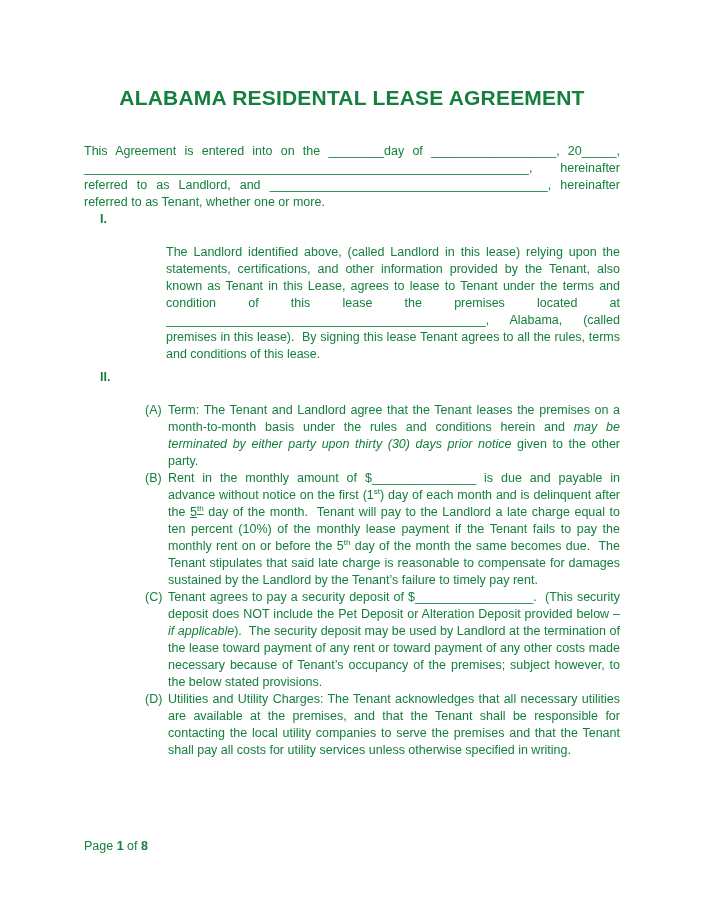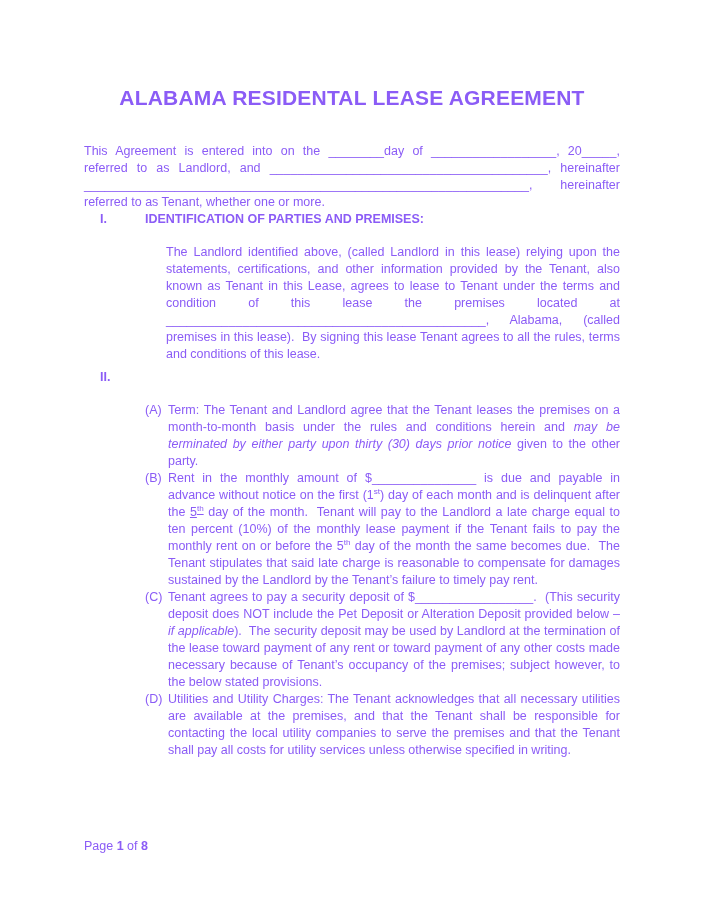--- a/index.html
+++ b/index.html
@@ -4,21 +4,21 @@
 <style>
   html,body { margin:0; padding:0; background:#ffffff; }
   .page {
     position:relative;
     width:701px; height:907px;
     box-sizing:border-box;
     padding:85px 81px 0 84px;
     font-family:"Liberation Sans", sans-serif;
     font-size:12.5px;
     line-height:17px;
-    color:#8b5cf6;
+    color:#15803d;
     background:#fff;
     overflow:hidden;
   }
   h1.doc-title {
     font-size:21px; line-height:26px; font-weight:bold;
     text-align:center; margin:0 0 32px 0; letter-spacing:0.2px;
   }
   .jl { text-align:justify; text-align-last:justify; }
   .intro div { min-height:17px; }
   .section + .section { margin-top:6px; }
@@ -40,31 +40,28 @@
     text-align:left;
   }
 </style>
 </head>
 <body>
 
 <div class="page">
   <h1 class="doc-title">ALABAMA RESIDENTAL LEASE AGREEMENT</h1>
   <div class="intro" id="intro">
       <div class="jl"><span>This Agreement is entered into on the </span><span>________</span><span>day of </span><span>__________________</span><span>, 20</span><span>_____</span><span>,</span></div>
+      <div class="jl"><span>________________________________________________________________</span><span>, hereinafter</span></div>
       <div class="jl"><span>referred to as Landlord, and </span><span>________________________________________</span><span>, hereinafter</span></div>
-      <div class="jl"><span>________________________________________________________________</span><span>, hereinafter</span></div>
       <div><span>referred to as Tenant, whether one or more.</span></div>
     </div>
   <div id="sections">
       <section class="section">
         <div class="sec-head">
           <span class="sec-num">I.</span>
-          <div class="sec-head-text">
-            <div><span>IDENTIFICATION OF PARTIES AND PREMISES:</span></div>
-          </div>
         </div>
         <div class="paragraph"><span>The Landlord identified above, (called Landlord in this lease) relying upon the statements, certifications, and other information provided by the Tenant, also known as Tenant in this Lease, agrees to lease to Tenant under the terms and condition of this lease the premises located at </span><span>______________________________________________</span><span>, Alabama, (called premises in this lease).&nbsp; By signing this lease Tenant agrees to all the rules, terms and conditions of this lease.</span></div>
       </section>
       <section class="section">
         <div class="sec-head">
           <span class="sec-num">II.</span>
         </div>
         <div class="items">
           <div class="item">
             <span class="item-label">(A)</span>

